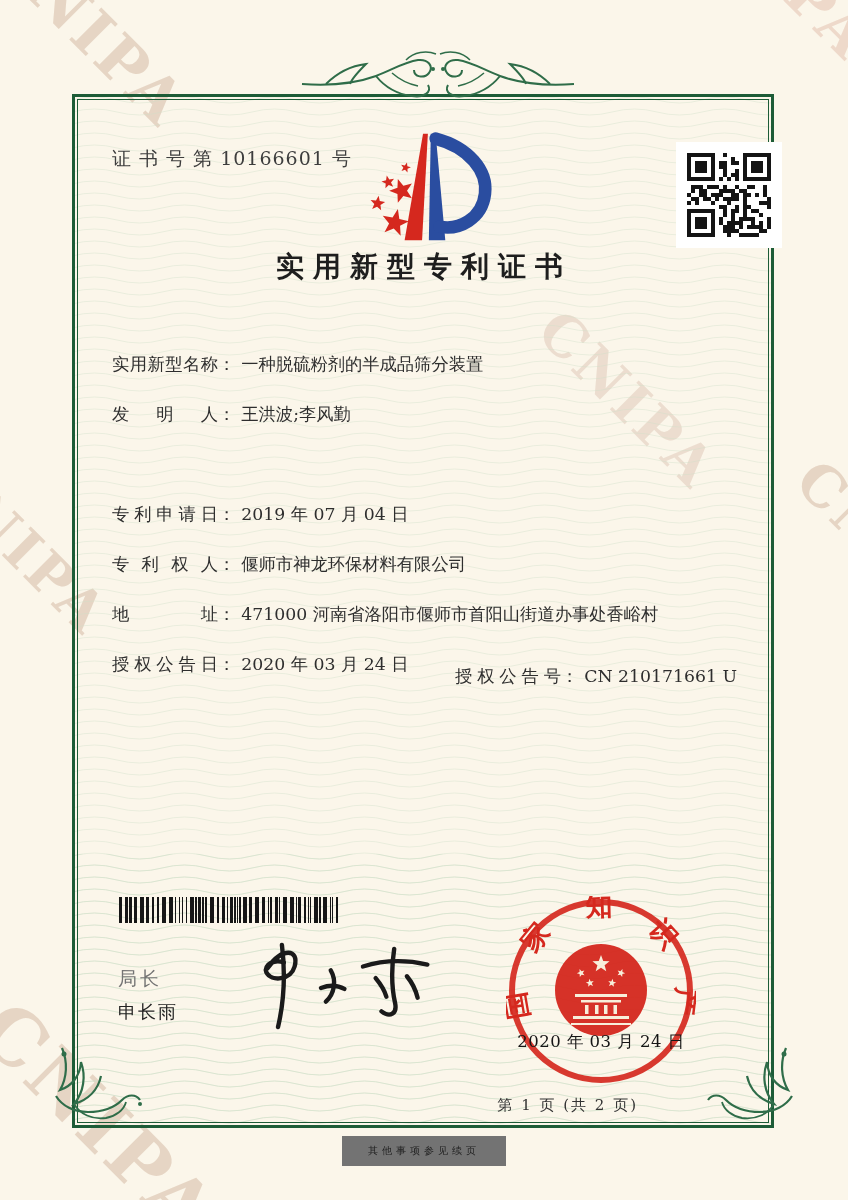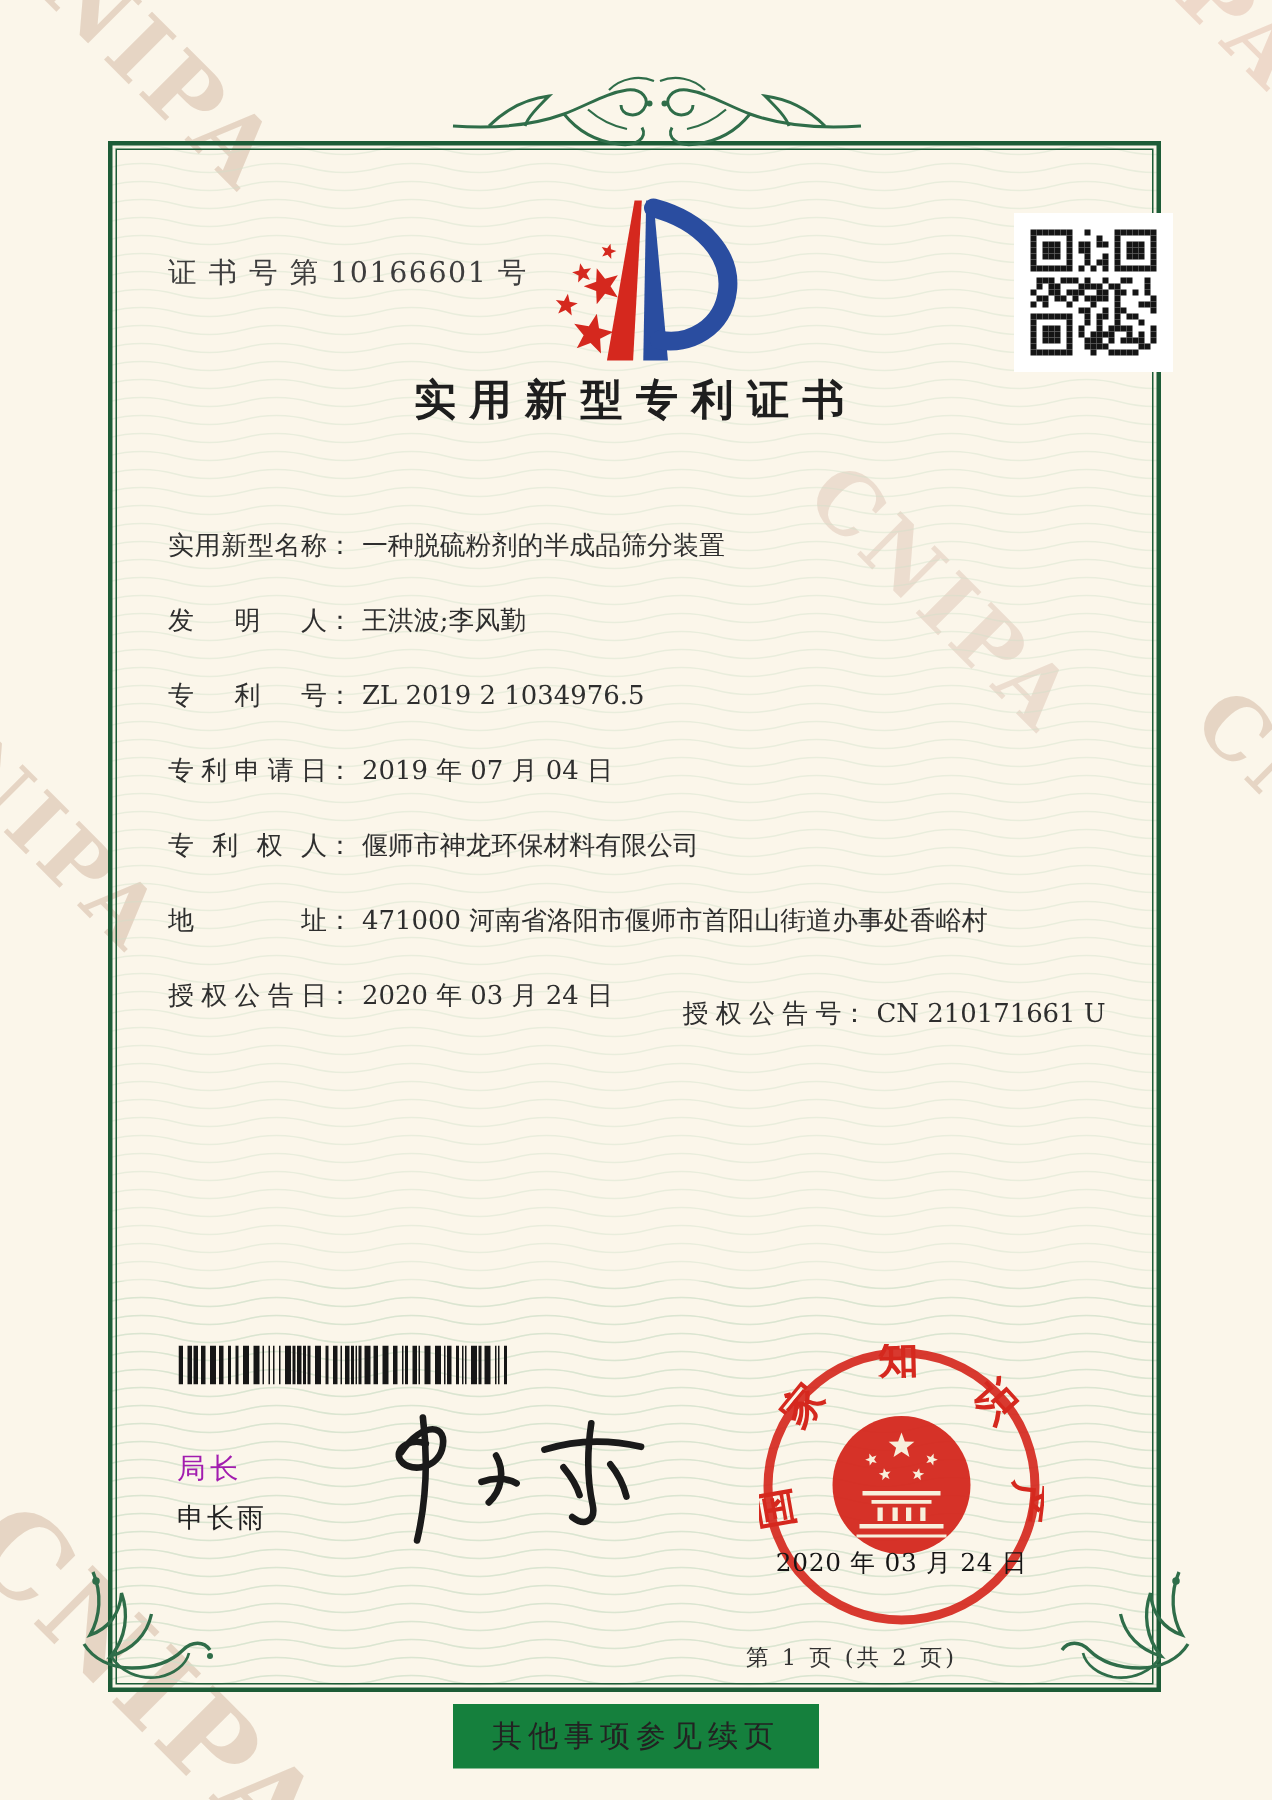--- a/index.html
+++ b/index.html
@@ -22,45 +22,45 @@
   .frame{position:absolute;left:72px;top:94px;width:702px;height:1034px;border:3px solid #1d5c37;z-index:3;box-sizing:border-box;}
   .frame-inner{position:absolute;inset:2px;border:1px solid #1d5c37;}
 
   .orn{position:absolute;z-index:4;}
   .orn-top{left:296px;top:44px;width:284px;height:66px;}
   .orn-bl{left:52px;top:1044px;width:94px;height:94px;}
   .orn-br{left:702px;top:1044px;width:94px;height:94px;transform:scaleX(-1);}
 
   .content{position:absolute;inset:0;z-index:5;}
 
-  .cert-no{position:absolute;left:112px;top:146px;font-size:19px;color:#3d3d3d;letter-spacing:1px;margin-top:23px;}
+  .cert-no{position:absolute;left:112px;top:146px;font-size:19px;color:#3d3d3d;letter-spacing:1px;}
   .logo{position:absolute;left:346px;top:126px;width:156px;height:122px;}
   .qr-box{position:absolute;left:676px;top:142px;background:#ffffff;padding:7px;line-height:0;}
   .doc-title{position:absolute;left:0;top:248px;width:848px;text-align:center;font-size:28px;font-weight:bold;letter-spacing:9px;color:#1e1e1e;}
 
   .frow{position:absolute;left:112px;width:640px;font-size:17.3px;color:#2e2e2e;line-height:24px;}
   .flabel{display:inline-block;width:106px;text-align:justify;text-align-last:justify;vertical-align:top;}
   .fcolon{vertical-align:top;}
   .fvalue{margin-left:6px;vertical-align:top;}
   .grant2{position:absolute;left:343px;top:12px;white-space:nowrap;}
 
   .paras{position:absolute;left:97px;top:690px;width:656px;font-size:17.2px;line-height:31px;color:#2f2f2f;text-align:justify;}
   .paras p{margin:0;text-indent:2em;}
 
   .barcode{position:absolute;left:119px;top:897px;width:222px;height:26px;}
 
-  .signer-title{position:absolute;left:118px;top:966px;font-size:19px;letter-spacing:3px;color:#a21caf;}
+  .signer-title{position:absolute;left:118px;top:966px;font-size:19px;letter-spacing:3px;color:#737373;}
   .signer-name{position:absolute;left:118px;top:1000px;font-size:18px;letter-spacing:2px;color:#222;}
   .signature{position:absolute;left:238px;top:936px;width:205px;height:100px;}
 
   .seal{position:absolute;left:506px;top:896px;width:190px;height:190px;}
   .seal-date{position:absolute;left:512px;top:1031px;width:178px;text-align:center;font-size:16.5px;color:#151515;letter-spacing:0.5px;z-index:6;}
 
   .page-info{position:absolute;left:72px;top:1096px;width:566px;text-align:right;font-size:15px;letter-spacing:2px;color:#333;}
-  .cont-note{position:absolute;left:424px;top:1136px;transform:translateX(-50%);background:#15803d;padding:8px 26px;font-size:20px;letter-spacing:4px;color:#222;white-space:nowrap;}
+  .cont-note{position:absolute;left:424px;top:1136px;transform:translateX(-50%);background:#737373;padding:8px 26px;font-size:10px;letter-spacing:4px;color:#222;white-space:nowrap;}
 </style>
 </head>
 <body>
 
 <div class="page">
 
   <span class="wm wm1">CNIPA</span>
   <span class="wm wm2">CNIPA</span>
   <span class="wm wm3">CNIPA</span>
   <span class="wm wm4">CNIPA</span>
@@ -359,23 +359,20 @@
     </div>
 
     <div class="doc-title">实用新型专利证书</div>
 
     <div class="frow" style="top:352px">
       <span class="flabel">实用新型名称</span><span class="fcolon">：</span><span class="fvalue">一种脱硫粉剂的半成品筛分装置</span>
     </div>
     <div class="frow" style="top:402px">
       <span class="flabel">发明人</span><span class="fcolon">：</span><span class="fvalue">王洪波;李风勤</span>
     </div>
-    <div class="frow" style="top:452px">
-      <span class="flabel">专利号</span><span class="fcolon">：</span><span class="fvalue">ZL 2019 2 1034976.5</span>
-    </div>
     <div class="frow" style="top:502px">
       <span class="flabel">专利申请日</span><span class="fcolon">：</span><span class="fvalue">2019 年 07 月 04 日</span>
     </div>
     <div class="frow" style="top:552px">
       <span class="flabel">专利权人</span><span class="fcolon">：</span><span class="fvalue">偃师市神龙环保材料有限公司</span>
     </div>
     <div class="frow" style="top:602px">
       <span class="flabel">地址</span><span class="fcolon">：</span><span class="fvalue">471000 河南省洛阳市偃师市首阳山街道办事处香峪村</span>
     </div>
     <div class="frow" style="top:652px">

